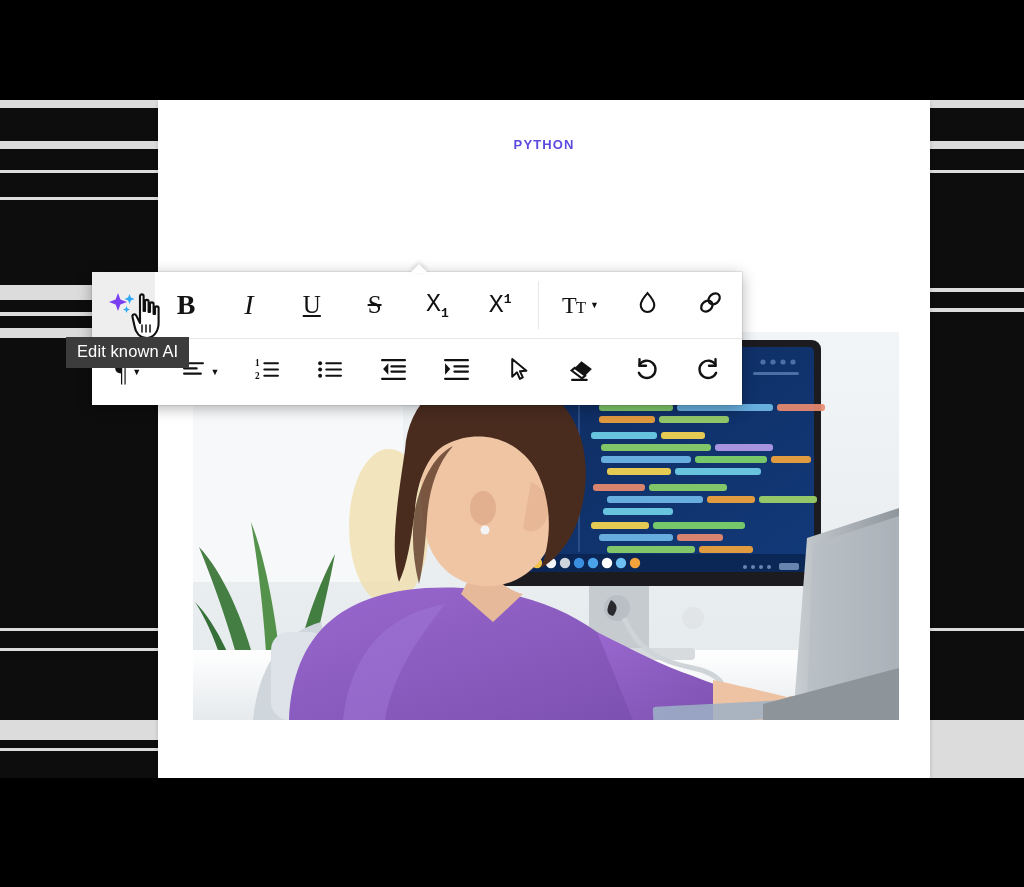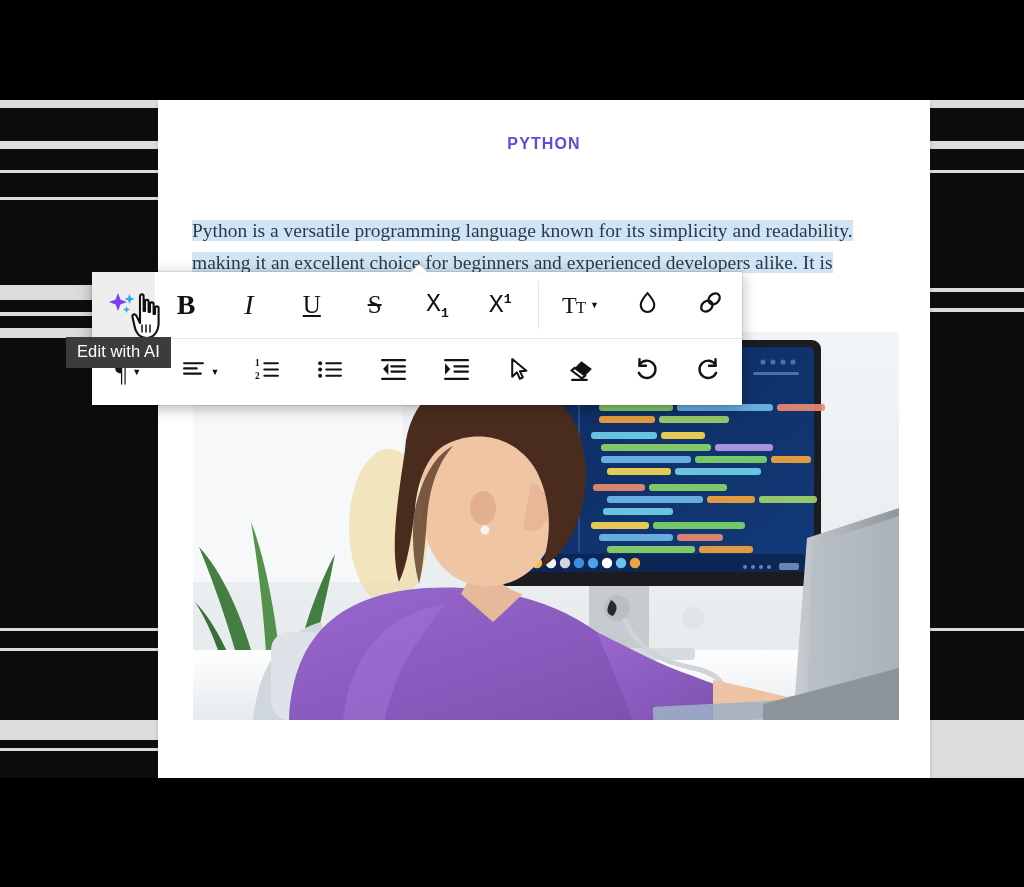--- a/index.html
+++ b/index.html
@@ -45,21 +45,21 @@
   .tabs {
     display: flex;
     height: 89px;
     align-items: stretch;
   }
   .tab {
     flex: 1;
     display: flex;
     align-items: center;
     justify-content: center;
-    font-size: 16px;
+    font-size: 13px;
     font-weight: bold;
     letter-spacing: 1.1px;
     color: #3f3f46;
     background: #f4f4f4;
     border-right: 1px solid #e3e3e3;
     border-bottom: 1px solid #e3e3e3;
     box-sizing: border-box;
     user-select: none;
   }
   .tab:last-child { border-right: none; }
@@ -215,27 +215,20 @@
   </div>
 
 <div class="card">
 
   <div class="tabs">
     <div class="tab active">
       <span>PYTHON</span>
     </div>
   </div>
 
-  <div class="editor">
-    <p class="doc-text">
-      <span class="sel">Python is a versatile programming language known for its simplicity and readability.</span><br>
-      <span class="sel">making it an excellent choice for beginners and experienced developers alike. It is</span><br>
-      <span class="sel" style="margin-left:413px;">cations.</span>
-    </p>
-  </div>
 </div>
 
 <div class="photo">
   <svg viewBox="0 0 706 388" preserveAspectRatio="none">
     <defs>
       <linearGradient id="wall" x1="0" y1="0" x2="0" y2="1">
         <stop offset="0%" stop-color="#f2f5f7"></stop>
           <stop offset="100%" stop-color="#e4e9ec"></stop>
       </linearGradient>
       <linearGradient id="scr" x1="0" y1="0" x2="1" y2="1">
@@ -581,13 +574,13 @@
              C30.6 40 25 46 18.5 46 C12 46 7.5 41 6.5 34
              L4.5 25 C3.8 22.4 7.2 21.2 8.2 23.6 L12 31 Z" fill="#ffffff" stroke="#111111" stroke-width="2.1" stroke-linejoin="round"></path>
     <g stroke="#111111" stroke-width="1.5" stroke-linecap="round">
       <line x1="14" y1="33" x2="14" y2="40"></line>
       <line x1="18" y1="33" x2="18" y2="40"></line>
       <line x1="22" y1="33" x2="22" y2="40"></line>
     </g>
   </svg>
 </div>
 
-<div class="tooltip">Edit with AI</div>
+<div class="tooltip">Edit known AI</div>
 
 </body></html>

